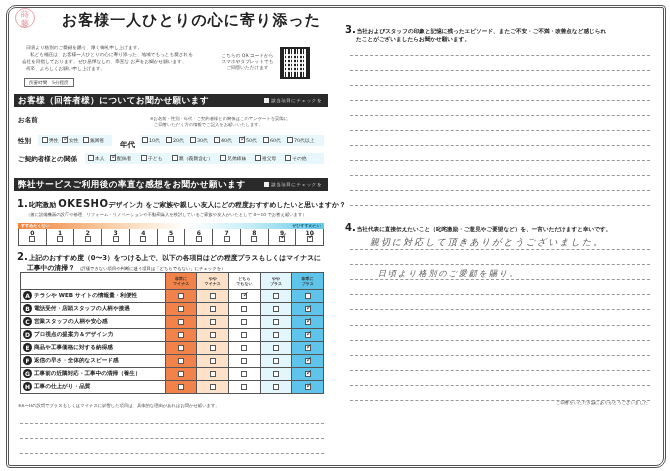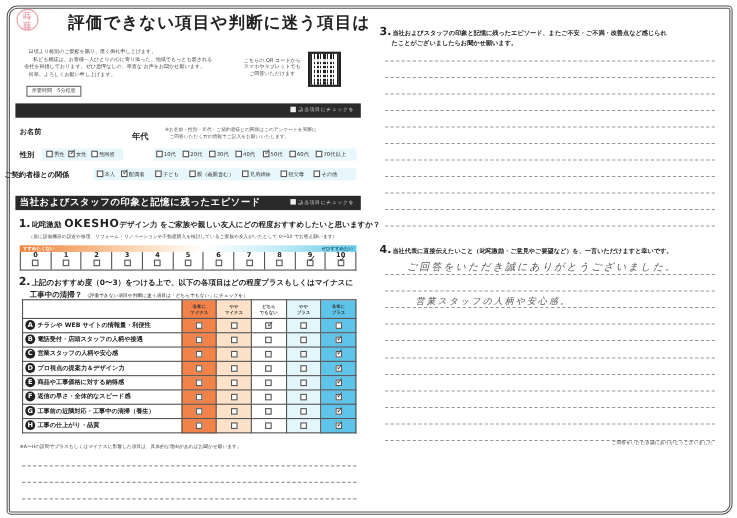--- a/index.html
+++ b/index.html
@@ -65,75 +65,76 @@
 
   .handwriting { position: absolute; font-family: "DejaVu Serif", serif; font-size: 8px; color: #555; letter-spacing: 2px; white-space: nowrap; font-style: italic; }
   .thanks { position: absolute; left: 556px; top: 400px; font-size: 4.3px; color: #444; }
 </style>
 </head>
 <body>
 
 <div class="frame"></div>
 
 <div class="stamp">蒔<br>藤</div>
-<div class="title">評価できない項目や判断に迷う項目は</div>
+<div class="title">お客様一人ひとりの心に寄り添った</div>
 
 <div class="intro">
   <div>日頃より格別のご愛顧を賜り、厚く御礼申し上げます。</div>
   <div style="padding-left:4px">私ども桶庄は、お客様一人ひとりの心に寄り添った、地域でもっとも愛される</div>
   <div style="margin-left:-4px">会社を目指しております。ぜひ忌憚なしの、率直な お声をお聞かせ願います。</div>
   <div>何卒、よろしくお願い申し上げます。</div>
 </div>
 <div class="duration">所要時間　5分程度</div>
 <div class="qr-text">
   <div>こちらの QR コードから</div>
   <div>スマホやタブレットでも</div>
   <div>ご回答いただけます</div>
 </div>
 <div class="qr"></div>
 
 <div class="section-bar" style="top:94px">
+  <span>お客様（回答者様）についてお聞かせ願います</span>
   <span class="hint"><span class="cb"></span><span>該当項目にチェックを</span></span>
 </div>
 
 <div class="lbl" style="left:18px; top:116px;">お名前</div>
 <div class="dline" style="left:45px; top:125px; width:100px; border-top:none;"></div>
 <div class="note-small">
   <div>※お名前・性別・年代・ご契約者様との関係はこのアンケートを実際に</div>
   <div style="padding-left:4px">ご回答いただく方の情報でご記入をお願いいたします。</div>
 </div>
 
 <div class="lbl" style="left:18px; top:137px;font-family:Liberation Mono, monospace;">性別</div>
 <div class="band" style="left:38px; top:135px; width:74px;"></div>
 <div class="opt" style="left:42px; top:137px;"><span class="cb"></span><span>男性</span></div>
 <div class="opt" style="left:62px; top:137px;"><span class="cb checked"></span><span>女性</span></div>
 <div class="opt" style="left:83px; top:137px;"><span class="cb"></span><span>無回答</span></div>
 
-<div class="lbl" style="left:120px; top:119px; font-size:7.5px;">年代</div>
+<div class="lbl" style="left:120px; top:140px; font-size:7.5px;">年代</div>
 <div class="band" style="left:140px; top:135px; width:184px;"></div>
 <div class="opt" style="left:142px; top:137px;"><span class="cb"></span><span>10代</span></div>
 <div class="opt" style="left:166px; top:137px;"><span class="cb"></span><span>20代</span></div>
 <div class="opt" style="left:190px; top:137px;"><span class="cb"></span><span>30代</span></div>
 <div class="opt" style="left:214px; top:137px;"><span class="cb"></span><span>40代</span></div>
 <div class="opt" style="left:239px; top:137px;"><span class="cb checked"></span><span>50代</span></div>
 <div class="opt" style="left:263px; top:137px;"><span class="cb"></span><span>60代</span></div>
 <div class="opt" style="left:287px; top:137px;"><span class="cb"></span><span>70代以上</span></div>
 
-<div class="lbl" style="left:4px; top:155px;">ご契約者様との関係</div>
+<div class="lbl" style="left:18px; top:155px;">ご契約者様との関係</div>
 <div class="band" style="left:85px; top:153px; width:239px;"></div>
 <div class="opt" style="left:88px; top:155px;"><span class="cb"></span><span>本人</span></div>
 <div class="opt" style="left:110px; top:155px;"><span class="cb checked"></span><span>配偶者</span></div>
 <div class="opt" style="left:141px; top:155px;"><span class="cb"></span><span>子ども</span></div>
 <div class="opt" style="left:172px; top:155px;"><span class="cb"></span><span>親（義親含む）</span></div>
 <div class="opt" style="left:220px; top:155px;"><span class="cb"></span><span>兄弟姉妹</span></div>
 <div class="opt" style="left:255px; top:155px;"><span class="cb"></span><span>祖父母</span></div>
 <div class="opt" style="left:285px; top:155px;"><span class="cb"></span><span>その他</span></div>
 
 <div class="section-bar" style="top:178px">
-  <span>当社およびスタッフの印象と記憶に残ったエピソード</span>
+  <span>弊社サービスご利用後の率直な感想をお聞かせ願います</span>
   <span class="hint"><span class="cb"></span><span>該当項目にチェックを</span></span>
 </div>
 
 <div class="q-title" style="left:17px; top:198px;">
   <span class="q-num">1.</span><span>叱咤激励</span>
   <span class="brand">OKESHO</span><span>デザイン力 をご家族や親しい友人にどの程度おすすめしたいと思いますか？</span>
 </div>
 <div class="q-sub" style="left:26px; top:212px;">（仮に設備機器の設置や修理、リフォーム・リノベーションや不動産購入を検討しているご家族や友人がいたとして 0〜10 でお答え願います）</div>
 
 <div class="scale-head">
@@ -305,16 +306,16 @@
     <div class="dline" style="left: 350px; width: 300px; top: 279.2px;"></div>
     <div class="dline" style="left: 350px; width: 300px; top: 294.3px;"></div>
     <div class="dline" style="left: 350px; width: 300px; top: 309.4px;"></div>
     <div class="dline" style="left: 350px; width: 300px; top: 324.5px;"></div>
     <div class="dline" style="left: 350px; width: 300px; top: 339.6px;"></div>
     <div class="dline" style="left: 350px; width: 300px; top: 354.7px;"></div>
     <div class="dline" style="left: 350px; width: 300px; top: 369.8px;"></div>
     <div class="dline" style="left: 350px; width: 300px; top: 384.9px;"></div>
     <div class="dline" style="left: 350px; width: 300px; top: 400px;"></div>
   </div>
-<div class="handwriting" style="left:370px; top:236px; font-size:9px;">ご回答をいただき誠にありがとうございました。</div>
-<div class="handwriting" style="left:378px; top:268px;">営業スタッフの人柄や安心感。</div>
+<div class="handwriting" style="left:370px; top:236px; font-size:9px;">親切に対応して頂きありがとうございました。</div>
+<div class="handwriting" style="left:378px; top:268px;">日頃より格別のご愛顧を賜り。</div>
 
 <div class="thanks">ご回答をいただき誠にありがとうございました</div>
 
 </body></html>

